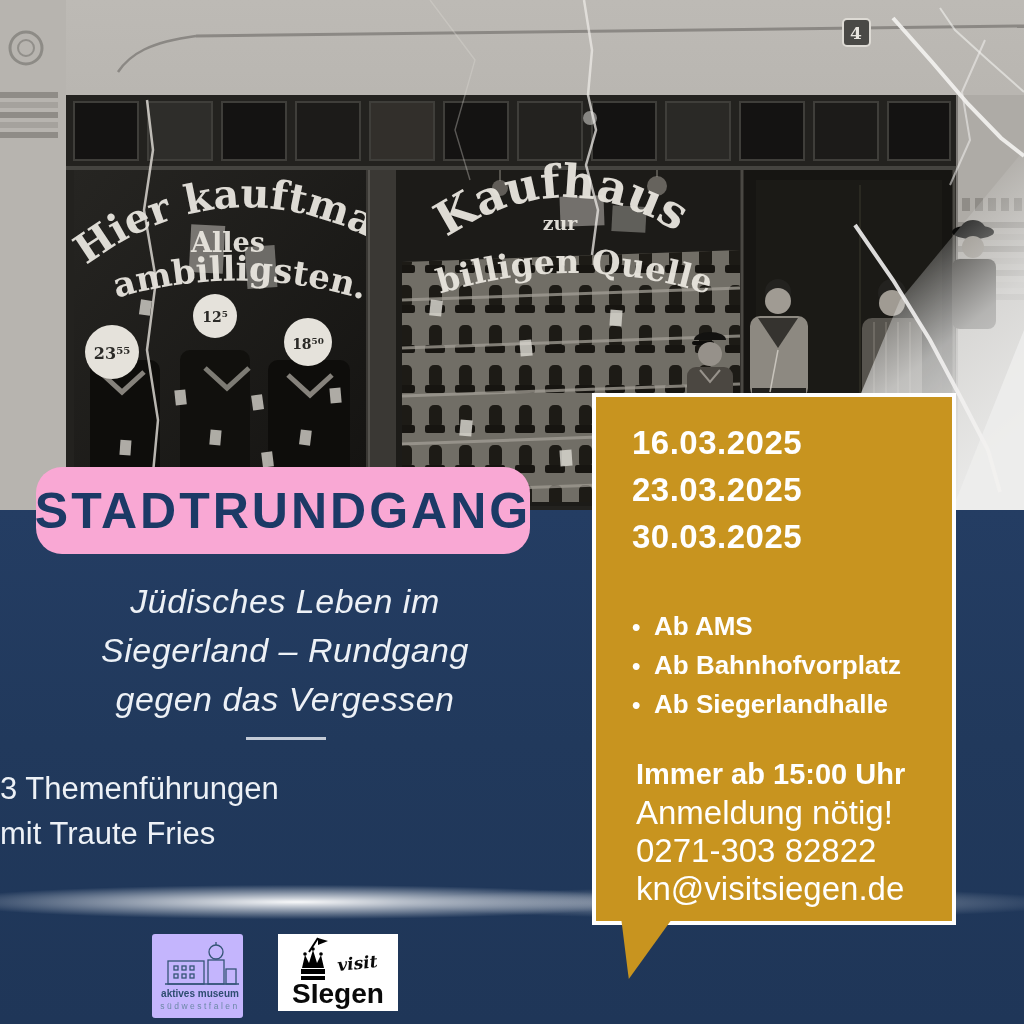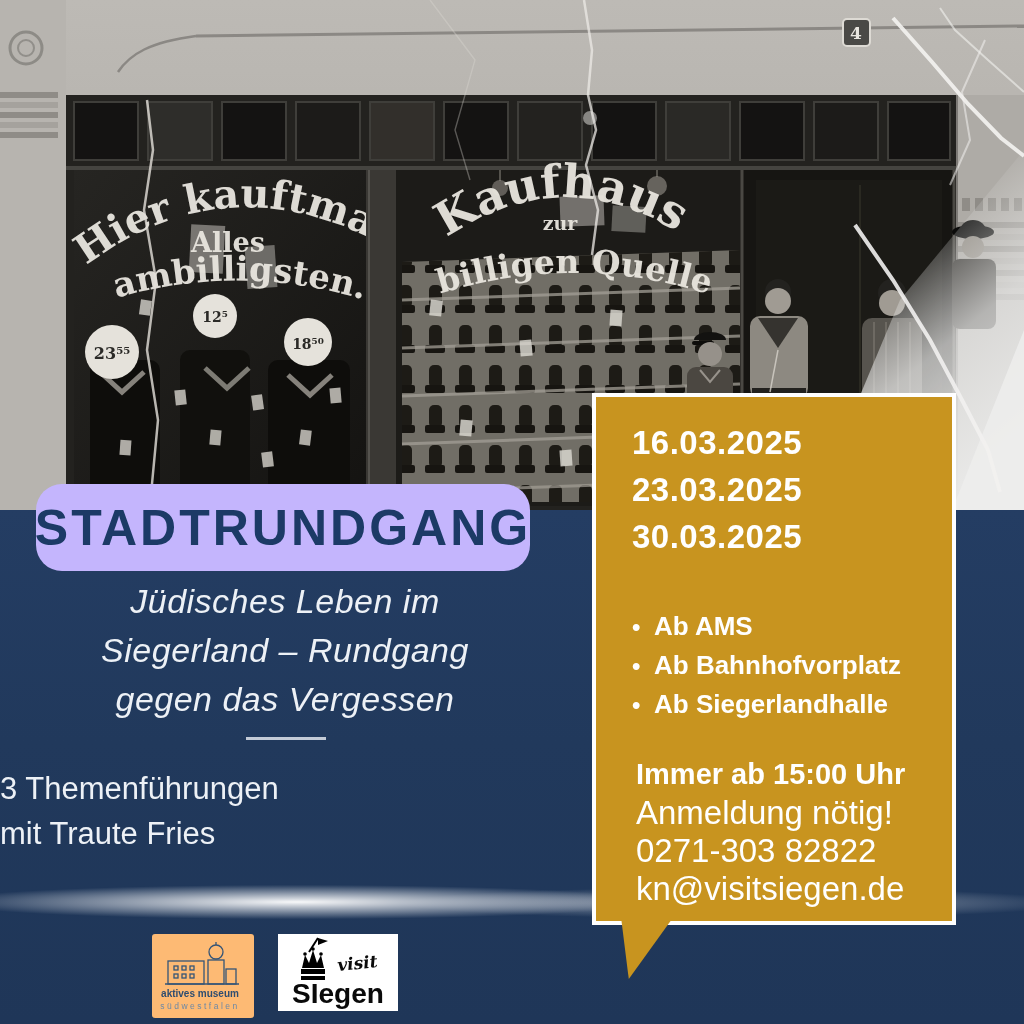--- a/index.html
+++ b/index.html
@@ -14,23 +14,23 @@
     background:linear-gradient(180deg,#243d63 0%, #21395c 45%, #1f3658 100%);
   }
   .streak {
     position:absolute; top:876px; left:0; width:1024px; height:52px; pointer-events:none;
     background:
       radial-gradient(ellipse 48% 46% at 29% 50%, rgba(255,255,255,0.97), rgba(255,255,255,0) 72%),
       radial-gradient(ellipse 44% 40% at 72% 52%, rgba(255,255,255,0.55), rgba(255,255,255,0) 75%);
   }
   .badge {
     position:absolute; left:36px; top:467px; width:494px; height:87px;
-    background:#c4b5fd; border-radius:26px;
+    background:#f9a8d4; border-radius:26px;
     display:flex; align-items:center; justify-content:center;
-    color:#1C3A66; font-size:50px; font-weight:bold; letter-spacing:3px;margin-top:17px;
+    color:#1C3A66; font-size:50px; font-weight:bold; letter-spacing:3px;
   }
   .headline {
     position:absolute; top:577px; left:4px; width:562px; text-align:center;
     color:#EDF1F6; font-style:italic; font-size:34px; line-height:49px; letter-spacing:0.5px;
   }
   .divider { position:absolute; top:737px; left:246px; width:80px; height:3px; background:rgba(236,240,246,0.8); }
   .subline {
     position:absolute; top:766px; left:0; width:562px; 
     color:#EDF1F6; font-size:31px; line-height:45px;
   }
@@ -43,22 +43,22 @@
   .points { margin-top:47px; }
   .point { font-size:26px; font-weight:bold; line-height:39px; white-space:nowrap; }
   .point .dot { display:inline-block; width:22px; font-size:24px; }
   .time { margin-top:30px; font-size:29px; font-weight:bold; line-height:40px; padding-left:4px; }
   .note, .phone, .email { font-size:33px; line-height:38px; padding-left:4px; }
   .tail {
     position:absolute; left:618px; top:919px; width:54px; height:60px;
     background:#C8941F; clip-path:polygon(6% 0, 100% 0, 20% 100%);
   }
   .logo-museum {
-    position:absolute; left:152px; top:934px; width:102px; height:84px;
-    background:#fdba74; border-radius:3px;
+    position:absolute; left:152px; top:934px; width:91px; height:84px;
+    background:#c4b5fd; border-radius:3px;
   }
   .logo-visit {
     position:absolute; left:278px; top:934px; width:120px; height:77px;
     background:#ffffff;
   }
   svg text { user-select:none; }
 </style>
 </head>
 <body>
 

